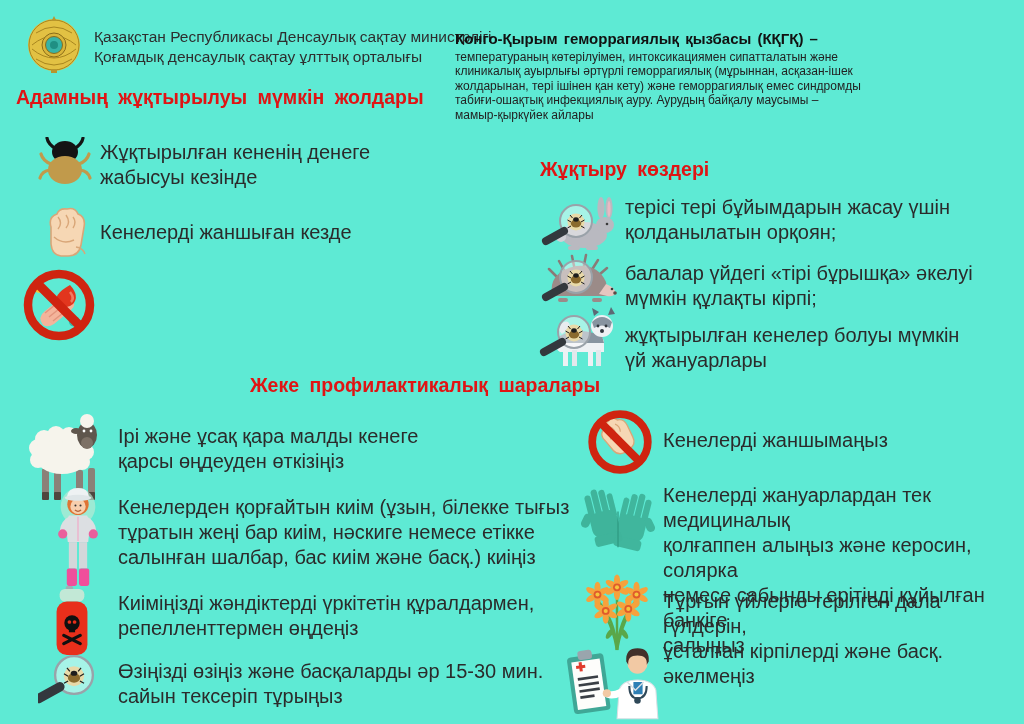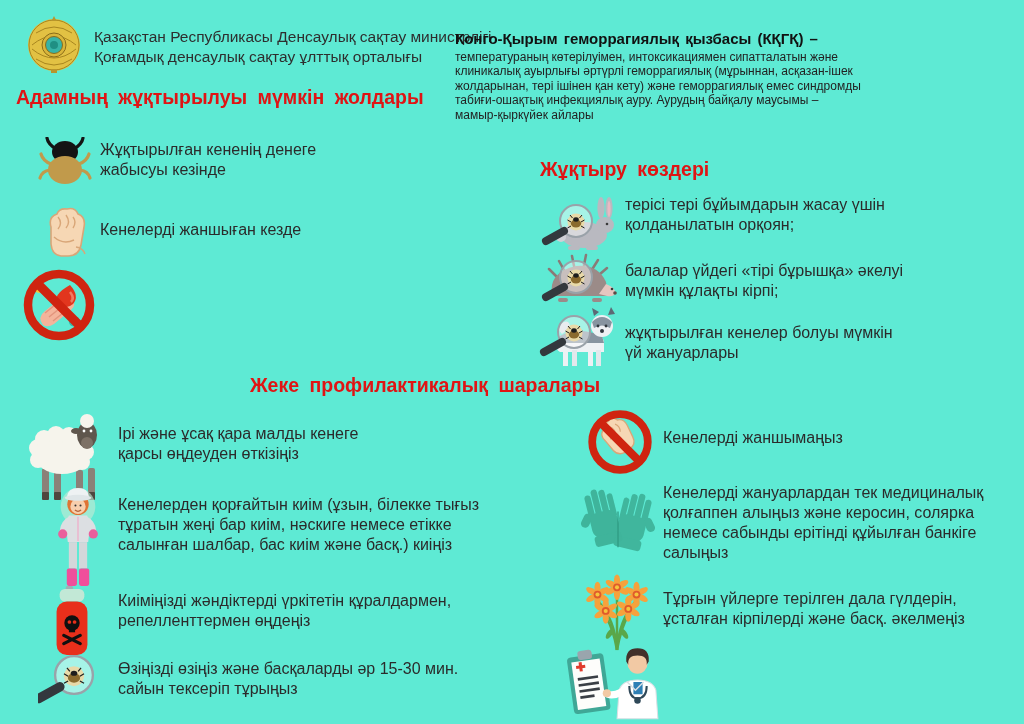--- a/index.html
+++ b/index.html
@@ -4,21 +4,21 @@
 <style>
   html,body{margin:0;padding:0;}
   body{font-family:"Liberation Sans","DejaVu Sans",sans-serif;}
   .stage{position:relative;width:1024px;height:724px;background:#5eead4;overflow:hidden;}
   .abs{position:absolute;}
   .org-text{font-size:15.5px;line-height:1.28;color:#2e2e2e;white-space:pre-line;}
   .intro{width:566px;color:#222;}
   .intro .t-bold{font-size:15px;font-weight:bold;color:#111;word-spacing:2px;display:block;margin-bottom:3px;}
   .intro .t-body{font-size:12px;line-height:1.2;white-space:pre-line;display:block;}
   .h-red{color:#e01414;font-weight:bold;font-size:19.5px;text-align:left;word-spacing:5px;white-space:nowrap;}
-  .txt{font-size:16px;line-height:1.25;color:#2b2b2b;white-space:pre-line;}
+  .txt{font-size:20px;line-height:1.25;color:#2b2b2b;white-space:pre-line;}
   svg{display:block;}
 </style>
 </head>
 <body>
 
 <div class="stage">
 
   <svg width="0" height="0" style="position:absolute">
     <defs>
       <g id="mag">

